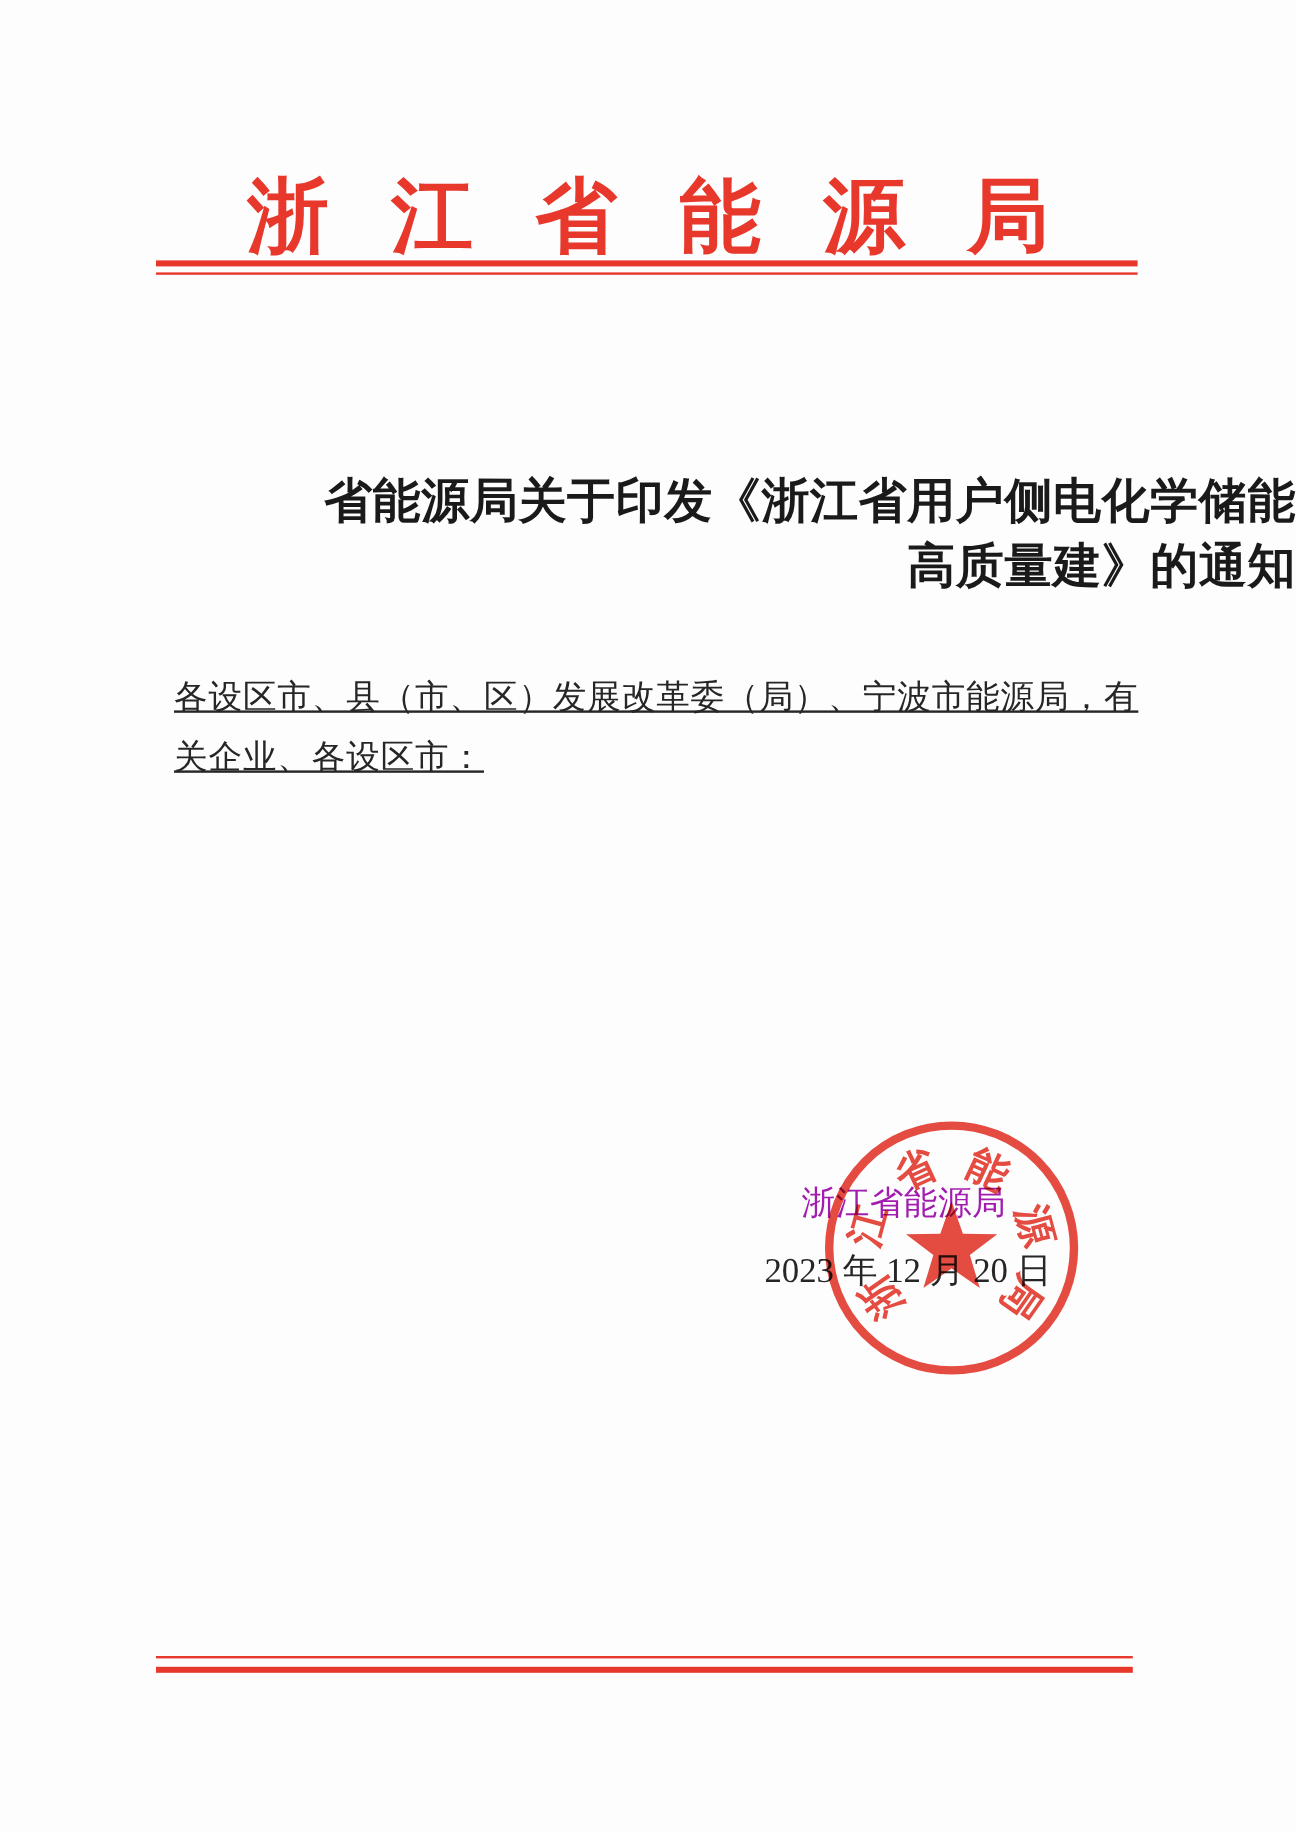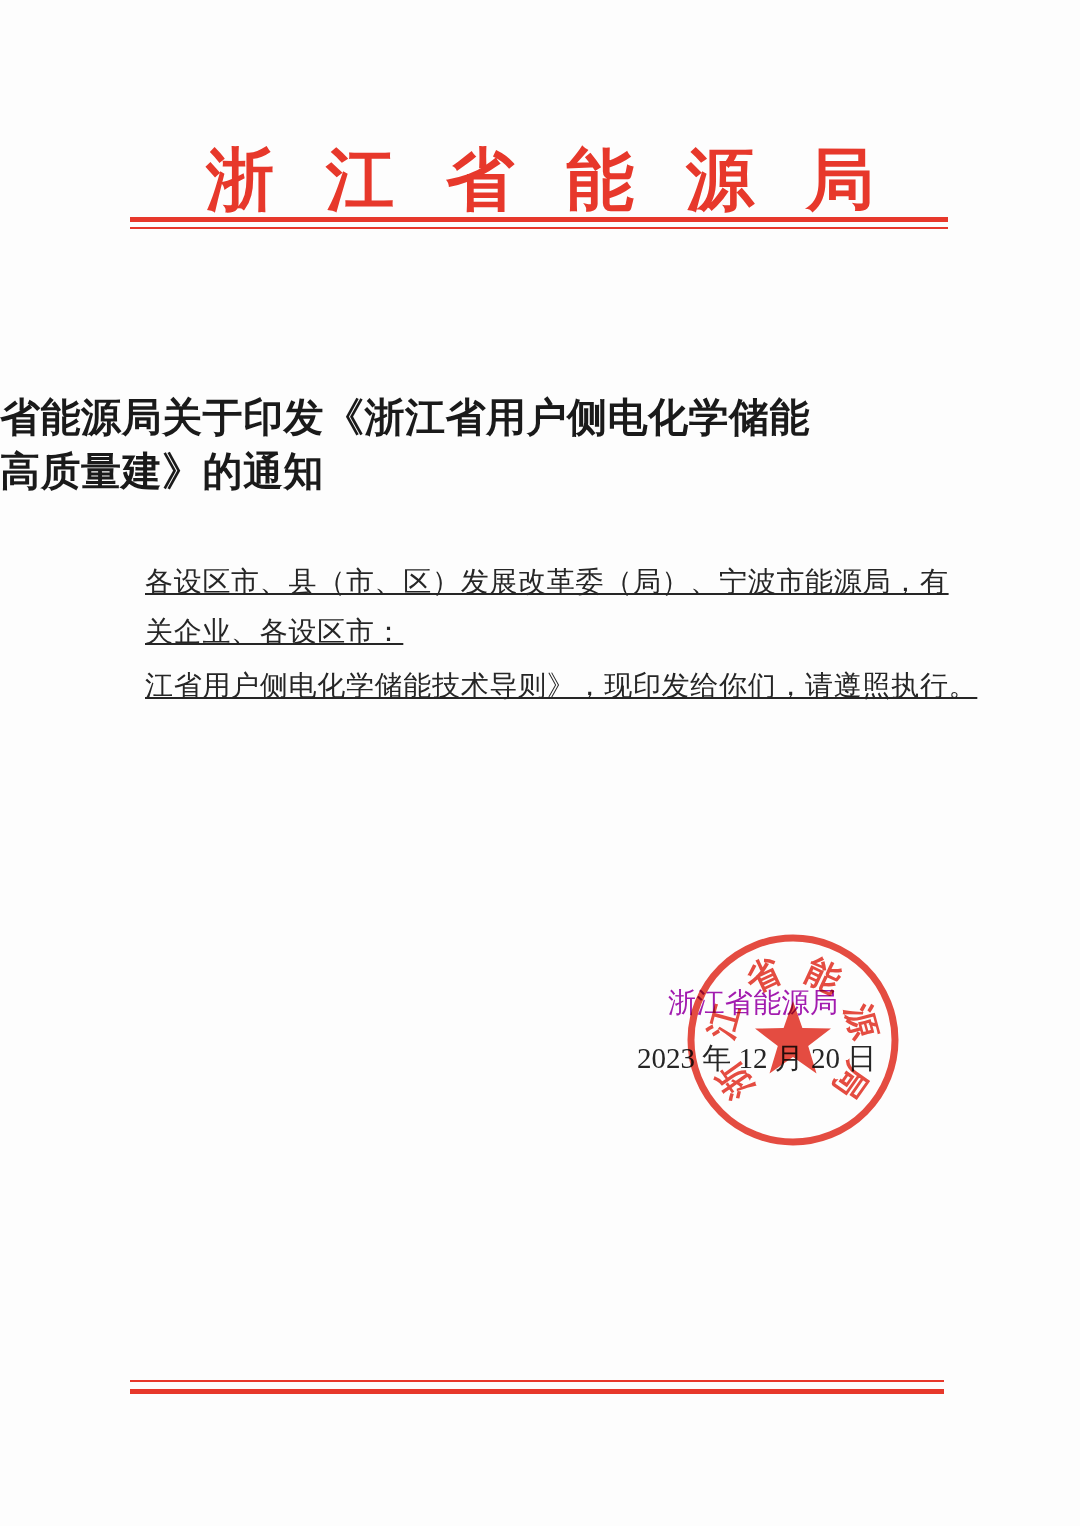--- a/index.html
+++ b/index.html
@@ -18,21 +18,21 @@
     color:#e7382b;
   }
   .rule{position:absolute;background:#e7382b;}
   .rule-top-thick{left:130px;top:217px;width:818px;height:5px;}
   .rule-top-thin{left:130px;top:227px;width:818px;height:2px;}
   .rule-bottom-thin{left:130px;top:1380px;width:814px;height:2px;}
   .rule-bottom-thick{left:130px;top:1389px;width:814px;height:5px;}
   
   .doc-title{
     position:absolute;top:391px;left:0;right:0;
-    text-align:left;
+    text-align:right;
     font-size:40px;line-height:54px;font-weight:bold;
     color:#1a1a1a;letter-spacing:0.5px;
   }
   
   .bodyblock{
     position:absolute;left:145px;width:812px;
     font-size:28px;color:#262626;letter-spacing:0.7px;
     white-space:nowrap;
     text-decoration:underline;
   }
@@ -74,21 +74,20 @@
     <div>省能源局关于印发《浙江省用户侧电化学储能</div>
     <div>高质量建》的通知</div>
   </div>
 
   <div class="bodyblock salutation">
     <div>各设区市、县（市、区）发展改革委（局）、宁波市能源局，有</div>
     <div>关企业、各设区市：</div>
   </div>
 
   <div class="bodyblock mainpara">
-    <div>江省用户侧电化学储能技术导则》，现印发给你们，请遵照执行。</div>
   </div>
 
 
   <div class="sig-agency">浙江省能源局</div>
   <div class="sig-date">2023 年 12 月 20 日</div>
 
   <svg class="seal" viewBox="0 0 226 226">
     <circle cx="113" cy="113" r="102" fill="none" stroke="#e4382c" stroke-width="7"></circle>
     <polygon fill="#e4382c" points="113,74 122.4,101.1 151,101.6 128.2,118.9 136.5,146.4 113,130 89.5,146.4 97.8,118.9 75,101.6 103.6,101.1"></polygon>
     <text text-anchor="middle" dominant-baseline="central" transform="translate(54.9,153.7) rotate(-125)">浙</text>

